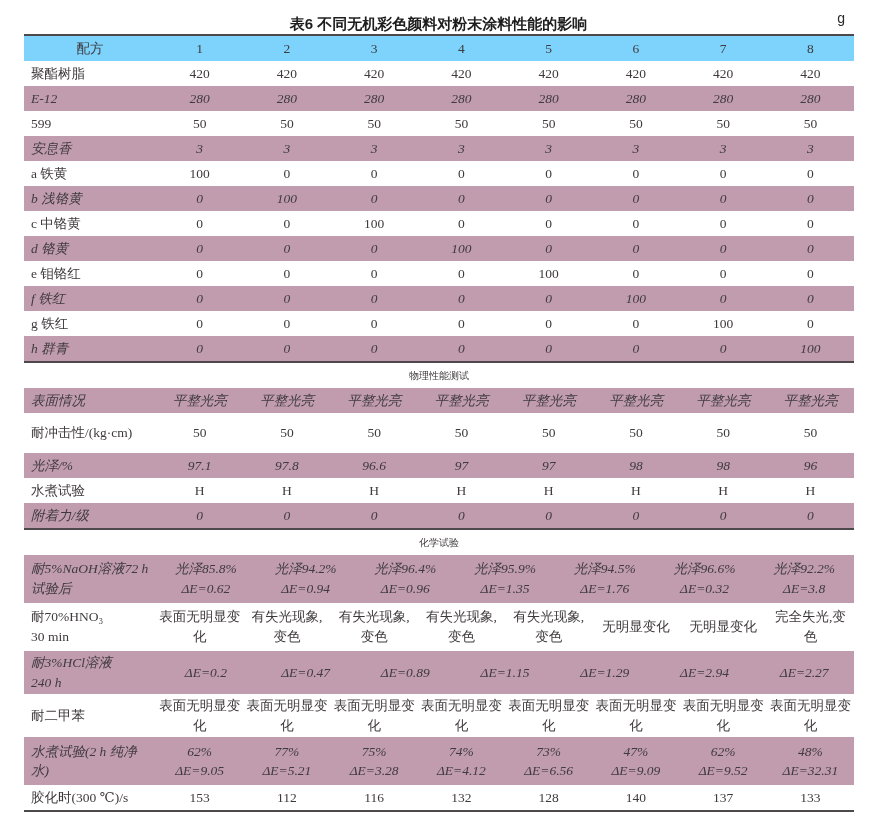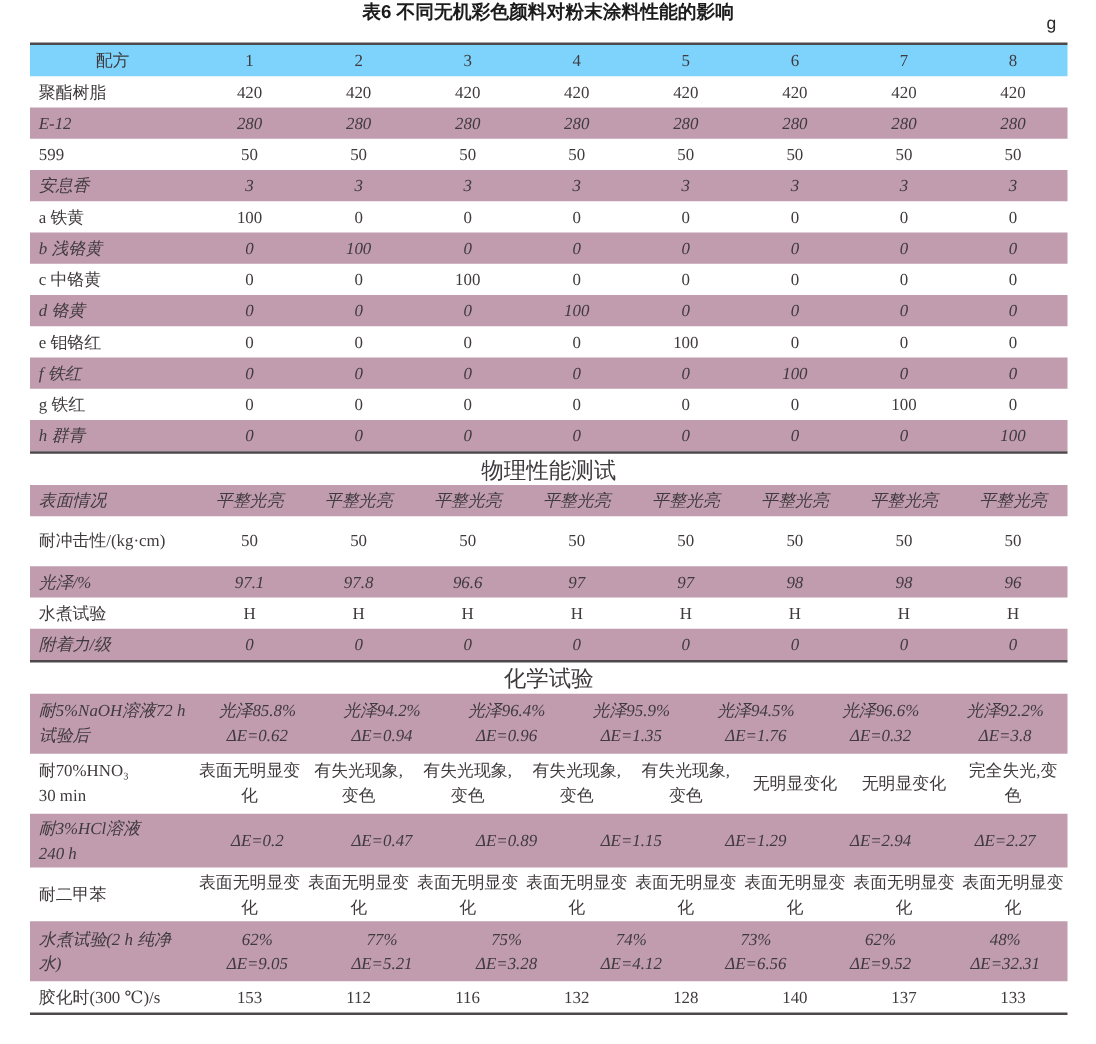--- a/index.html
+++ b/index.html
@@ -7,21 +7,21 @@
     position:relative;
     width:877px; height:835px;
     background:#ffffff;
     overflow:hidden;
     font-family:"Liberation Serif", "DejaVu Serif", serif;
     color:#3f3a3d;
   }
   .title-bar {
     position:relative;
     height:34px;
-    display:flex; align-items:flex-start; justify-content:center;
+    display:flex; align-items:flex-end; justify-content:center;
   }
   .table-title {
     font-family:"Liberation Sans", "DejaVu Sans", sans-serif;
     font-weight:bold; font-size:15px; color:#1c1c1c;
     text-align:center;
   }
   .unit-label {
     position:absolute; right:32px; top:10px;
     font-size:14px; color:#2a2a2a;
     font-family:"Liberation Sans", sans-serif;
@@ -54,21 +54,21 @@
   }
   .header-row { background:#7dd3fc; }
   .header-row .label-cell { align-items:center; text-align:center; padding-left:4px; }
   .shaded { background:#c09cae;font-style:italic; }
   .section-row {
     border-top:2px solid #4d484b;
     min-height:25px;
     display:flex; align-items:center; justify-content:center;
     background:#ffffff;
   }
-  .section-row span { font-size:18px; color:#3f3a3d; }
+  .section-row span { font-size:10px; color:#3f3a3d; }
   .tall .cell { min-height:48px; }
   .mid .cell { min-height:40px; }
   .line { display:block; }
 </style>
 </head>
 <body>
 
 <div class="page">
   <div class="title-bar">
     <div class="table-title">表6 不同无机彩色颜料对粉末涂料性能的影响</div>
@@ -364,20 +364,24 @@
         </div>
         <div class="cell">
           <div class="line">74%</div>
           <div class="line">ΔE=4.12</div>
         </div>
         <div class="cell">
           <div class="line">73%</div>
           <div class="line">ΔE=6.56</div>
         </div>
         <div class="cell">
+          <div class="line">47%</div>
+          <div class="line">ΔE=9.09</div>
+        </div>
+        <div class="cell">
           <div class="line">62%</div>
           <div class="line">ΔE=9.52</div>
         </div>
         <div class="cell">
           <div class="line">48%</div>
           <div class="line">ΔE=32.31</div>
         </div>
       </div>
       <div class="row">
         <div class="cell label-cell">胶化时(300 ℃)/s</div>

